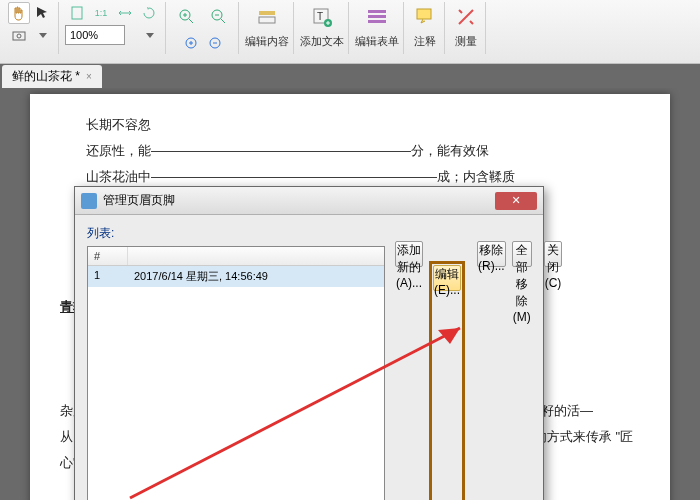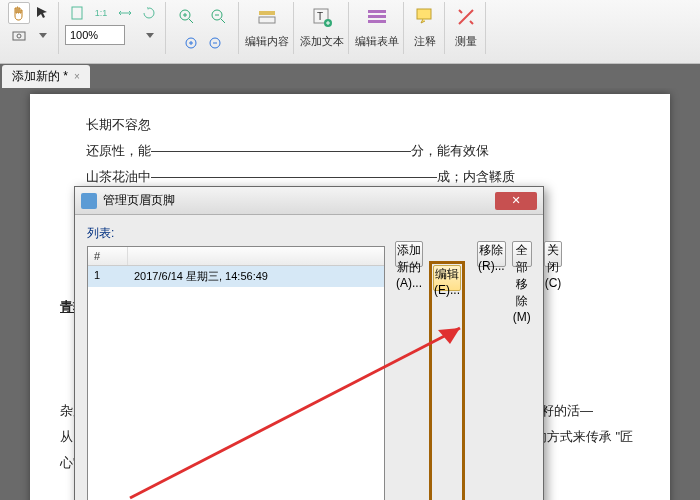--- a/index.html
+++ b/index.html
@@ -200,21 +200,21 @@
         <svg viewBox="0 0 24 24" width="24" height="24">
           <path d="M5 19L19 5M5 5l3 3M19 19l-3-3" stroke="#e05050" stroke-width="2" fill="none"></path>
         </svg>
       </button>
     <span class="tool-label">测量</span>
   </div>
 </div>
 
 <div class="tab-strip">
   <div class="doc-tab">
-    <span>添加新的 *</span>
+    <span>鲜的山茶花 *</span>
     <span class="x">×</span>
   </div>
 </div>
 
 <div class="doc-area">
   <div class="page">
     <p>长期不容忽</p>
     <p>还原性，能————————————————————分，能有效保</p>
     <p>山茶花油中——————————————————————成；内含鞣质</p>
     <p>肤不受自由————————————————————深层滋润，加</p>

